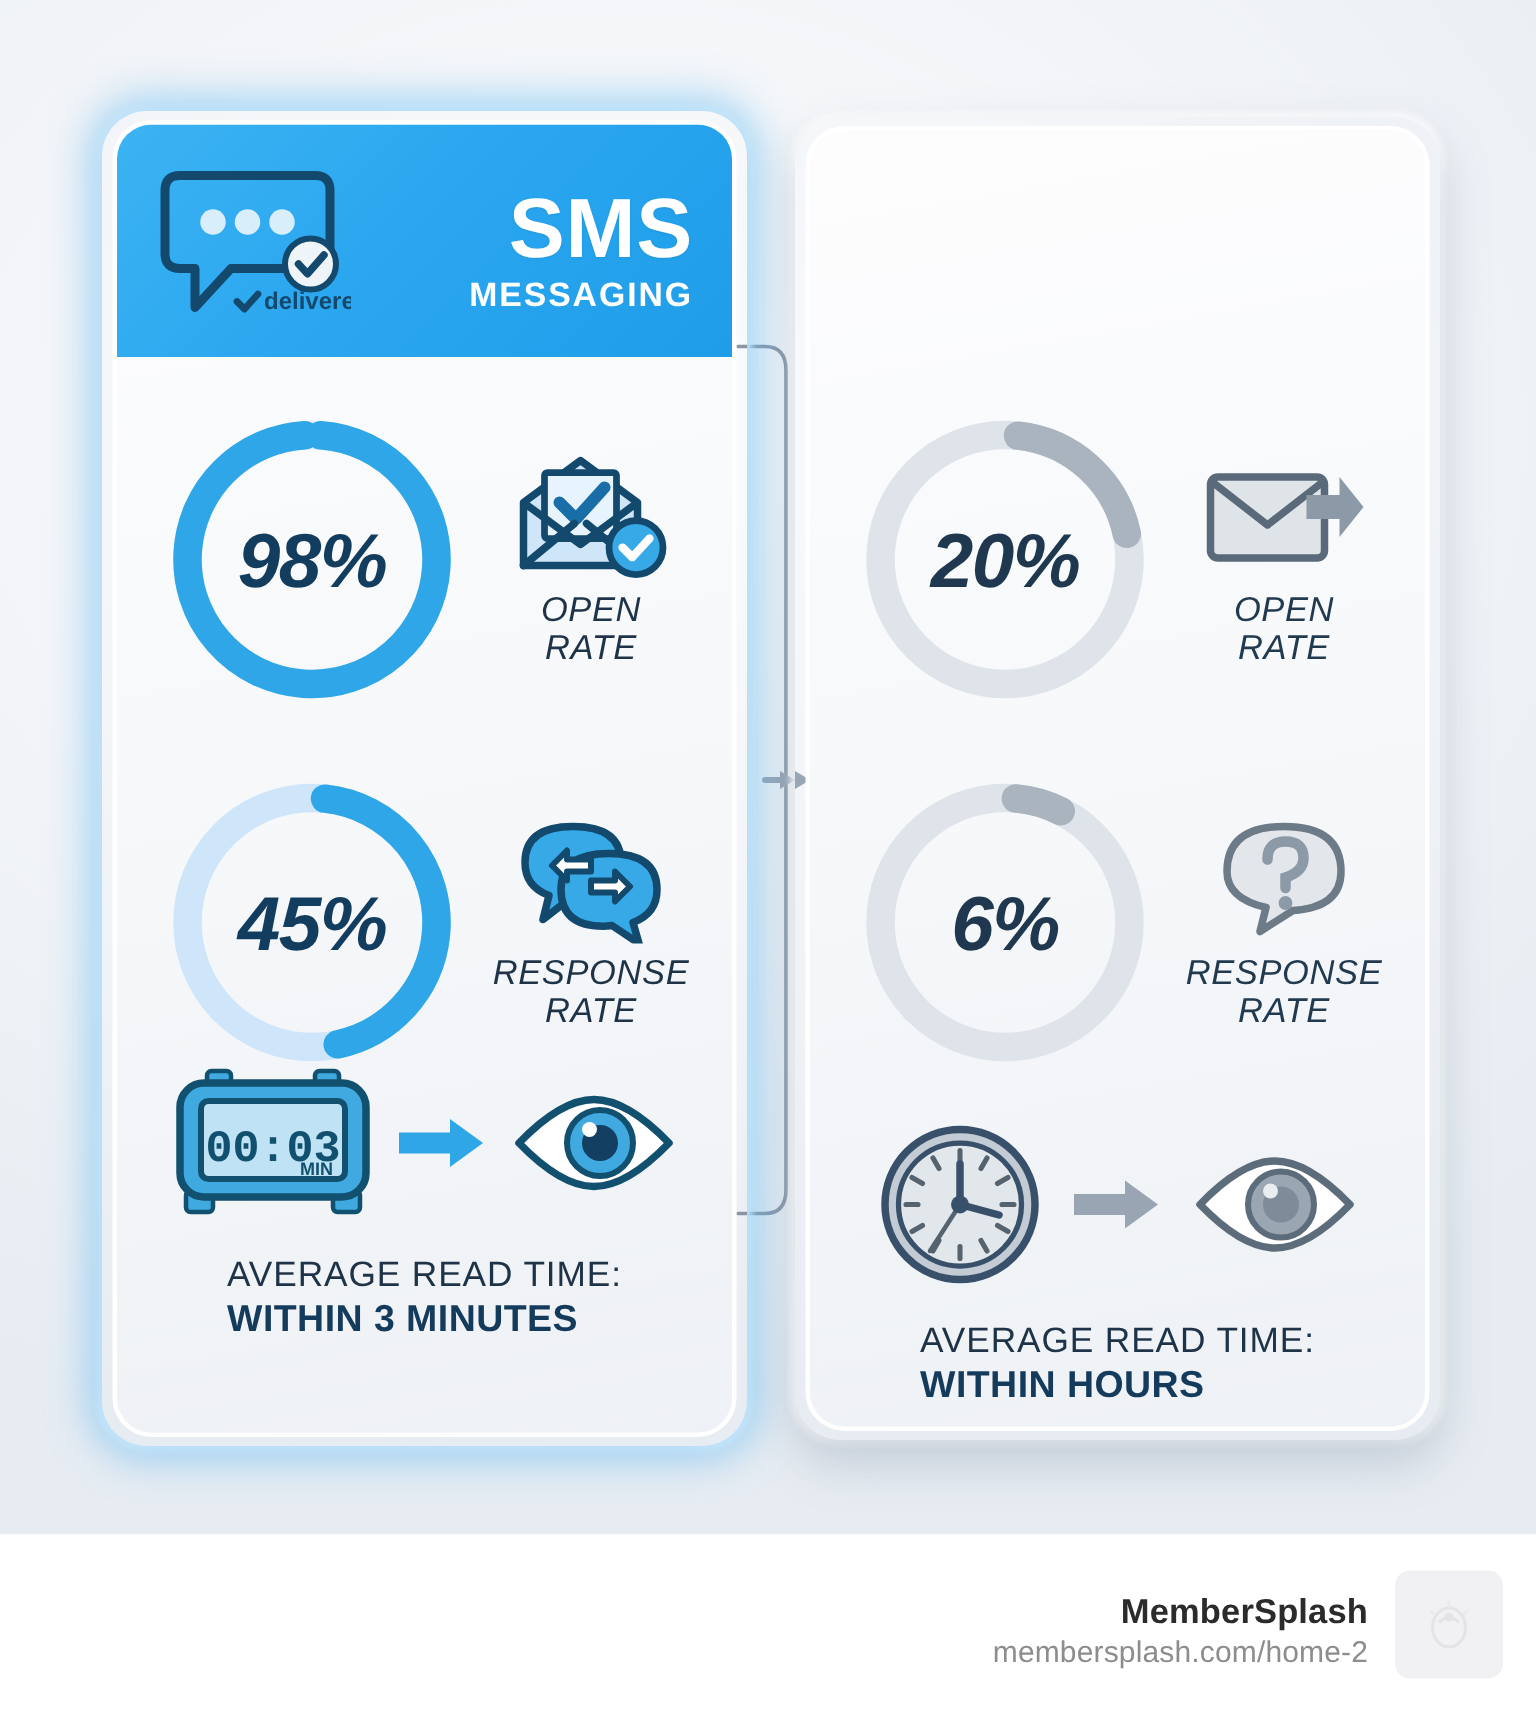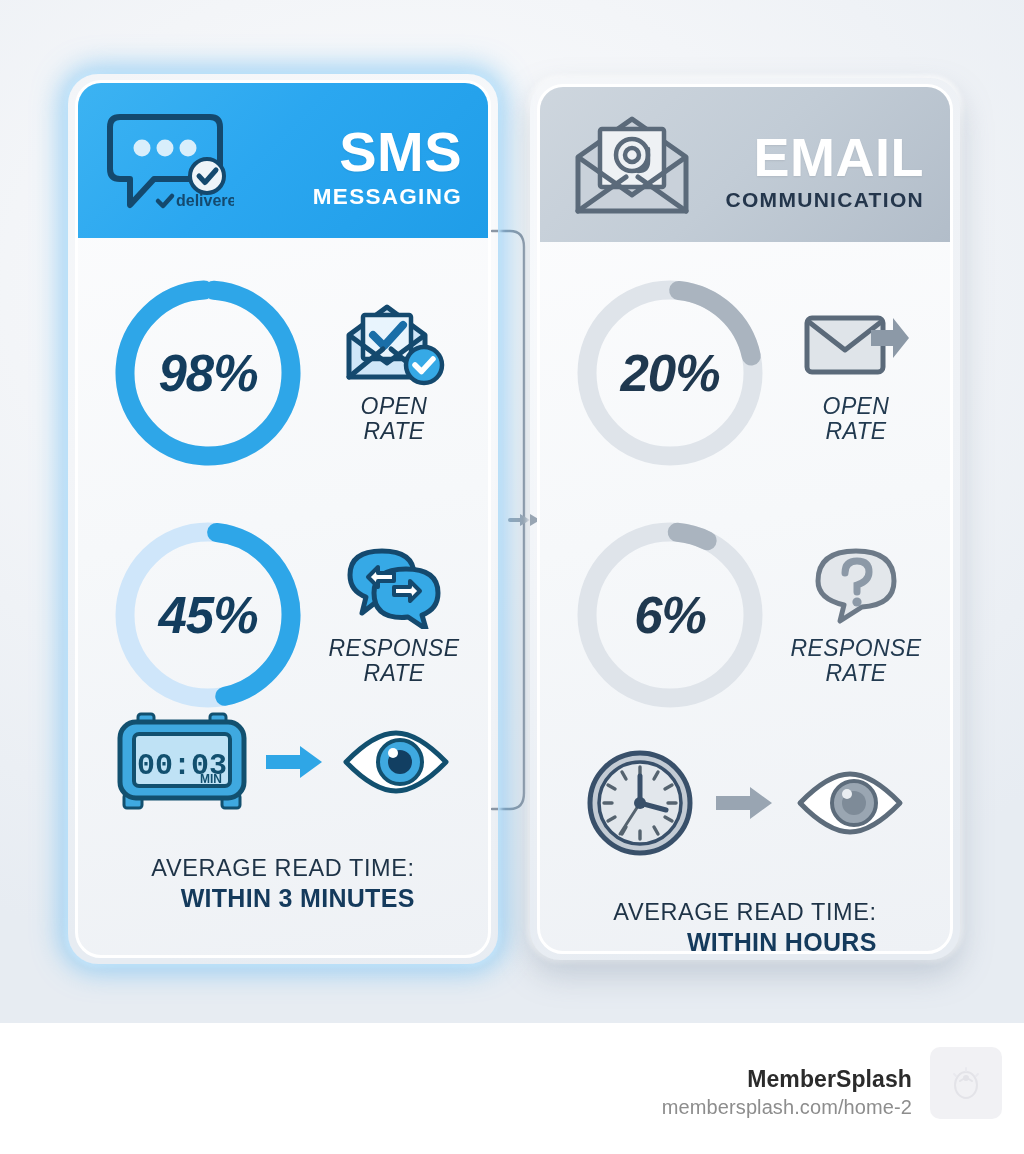--- a/index.html
+++ b/index.html
@@ -131,22 +131,22 @@
   #email-card .metric-caption { color: #223a50; }
 
   
   .time-block {
     position: absolute;
     left: 0; width: 100%;
     display: flex; flex-direction: column; align-items: center;
   }
   .time-strip { display: flex; align-items: center; justify-content: center; gap: 4px; }
   .time-caption {
-    margin-top: 36px;
-    text-align: right;
+    margin-top: 16px;
+    text-align: left;
     line-height: 1.22;
   }
   .time-caption .l1 {
     display: block;
     font-weight: 500;
     font-size: 23.5px;
     letter-spacing: 0.6px;
     color: #1e3347;
   }
   .time-caption .l2 {
@@ -163,21 +163,21 @@
   
   .footer {
     position: absolute;
     left: 0; top: 1023px;
     width: 1024px; height: 131px;
     background: #ffffff;
   }
   .footer-inner {
     position: absolute;
     right: 22px; top: 24px;
-    display: flex; align-items: flex-end; gap: 18px;
+    display: flex; align-items: center; gap: 18px;
   }
   .footer-text { text-align: right; padding-top: 8px; }
   .brand-name {
     font-weight: 700;
     font-size: 23px;
     color: #2b2b2b;
     letter-spacing: 0.1px;
   }
   .brand-url {
     margin-top: 3px;
@@ -316,37 +316,20 @@
       </div>
       <div class="time-caption">
         <span class="l1">AVERAGE READ TIME:</span>
         <span class="l2">WITHIN 3 MINUTES</span>
       </div>
     </div>
   </div>
 
   <div class="card" id="email-card">
 
-    <div class="card-header">
-      <div class="header-icon">
-        <svg width="124" height="112" viewBox="0 0 124 112" fill="none">
-          <path d="M8 48 L62 10 L116 48 V102 H8 Z" fill="#c9d1da" stroke="#5b6a7a" stroke-width="5" stroke-linejoin="round"></path>
-          <rect x="30" y="20" width="64" height="58" rx="2" fill="#eef1f4" stroke="#5b6a7a" stroke-width="4.5"></rect>
-          <circle cx="62" cy="46" r="16" fill="none" stroke="#5b6a7a" stroke-width="4.5"></circle>
-          <circle cx="62" cy="46" r="7" fill="none" stroke="#5b6a7a" stroke-width="4.5"></circle>
-          <path d="M78 40 V52 Q78 62 68 62" stroke="#5b6a7a" stroke-width="4.5" fill="none" stroke-linecap="round"></path>
-          <path d="M8 48 L62 86 L116 48" stroke="#5b6a7a" stroke-width="5" fill="none" stroke-linejoin="round"></path>
-          <path d="M8 102 L56 68 M116 102 L68 68" stroke="#5b6a7a" stroke-width="5" stroke-linecap="round"></path>
-        </svg>
-      </div>
-      <div class="header-text">
-        <div class="header-title">EMAIL</div>
-        <div class="header-sub">COMMUNICATION</div>
-      </div>
-    </div>
 
     <div class="metric-row" style="top:186px;">
       <div class="donut-wrap">
         <svg width="200" height="200" viewBox="0 0 200 200">
           <circle cx="100" cy="100" r="83" fill="none" stroke="#dfe4ea" stroke-width="19"></circle>
           <circle cx="100" cy="100" r="83" fill="none" stroke="#aab4bf" stroke-width="19" stroke-linecap="round" stroke-dasharray="104.3 521.5" stroke-dashoffset="0" transform="rotate(-84 100 100)"></circle>
         </svg>
         <div class="donut-label">20%</div>
       </div>
       <div class="metric-side">

